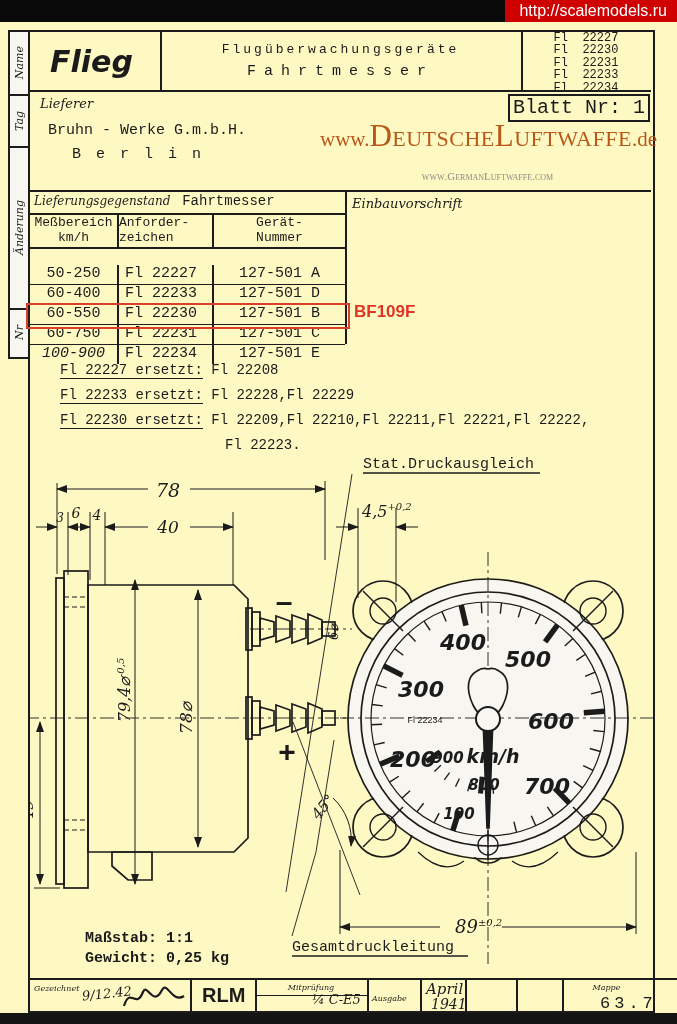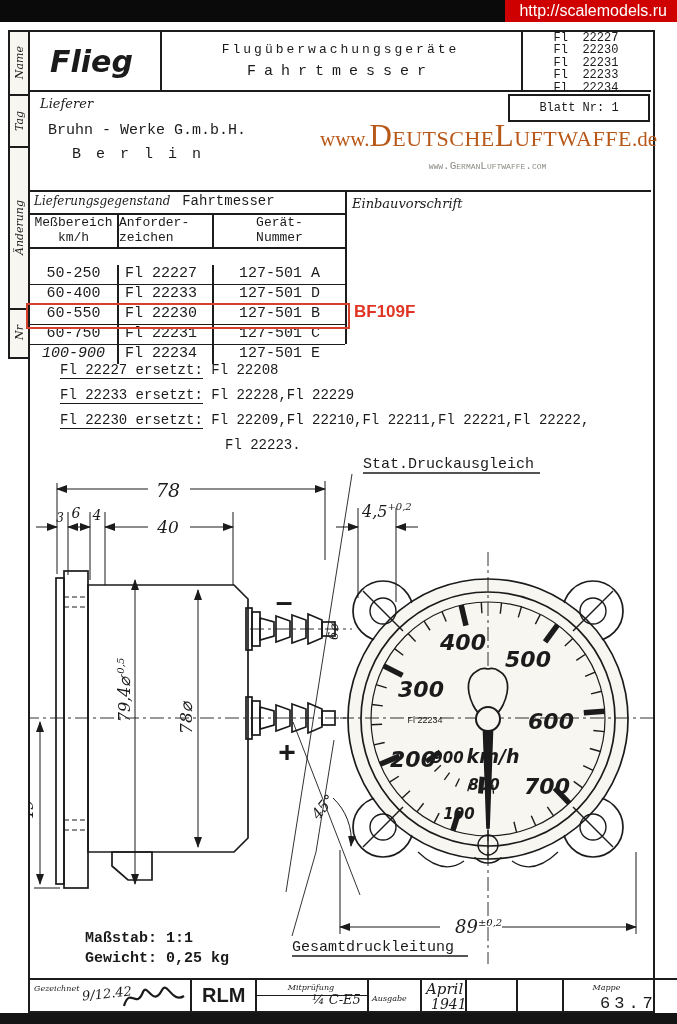--- a/index.html
+++ b/index.html
@@ -1,16 +1,16 @@
 <!DOCTYPE html>
 <html><head>
 <meta charset="utf-8">
 <style>
   html,body{margin:0;padding:0;background:#555;}
-  .page{position:relative;width:677px;height:1024px;background:#ffffff;overflow:hidden;
+  .page{position:relative;width:677px;height:1024px;background:#fef9c3;overflow:hidden;
         font-family:"Liberation Sans",sans-serif;color:#1b1b1b;}
   .abs{position:absolute;}
   .mono{font-family:"Liberation Mono","DejaVu Sans Mono",monospace;}
   .hand{font-family:"DejaVu Serif",serif;font-style:italic;}
   
   .topbar{left:0;top:0;width:677px;height:22px;background:#0a0a0a;}
   .topbar .urlbox{position:absolute;right:0;top:0;height:22px;background:#cf0000;color:#fff;
      font-size:16px;line-height:22px;padding:0 10px 0 14px;font-family:"Liberation Sans",sans-serif;}
   
   .frame{border:2px solid #1c1c1c;}
@@ -81,28 +81,28 @@
       <div class="flnum">Fl  22231</div>
       <div class="flnum">Fl  22233</div>
       <div class="flnum">Fl  22234</div>
     </div>
   </div>
 
   <div class="abs hand" style="left:40px;top:96px;font-size:13px;">Lieferer</div>
   <div class="abs mono" style="left:48px;top:122px;font-size:15px;">Bruhn - Werke G.m.b.H.</div>
   <div class="abs mono" style="left:72px;top:146px;font-size:15px;letter-spacing:3px;">B e r l i n</div>
   <div class="abs frame mono" style="left:508px;top:94px;width:138px;height:24px;text-align:center;">
-    <span style="font-size:12px;line-height:24px;">Blatt Nr: 1</span>
+    <span style="font-size:20px;line-height:24px;">Blatt Nr: 1</span>
   </div>
 
   <div class="abs" style="left:320px;top:118px;width:335px;text-align:center;">
     <div class="wm1">
       <span class="lo">www.</span><span class="caps">DeutscheLuftwaffe</span><span class="lo">.de</span>
     </div>
-    <div class="wm2" style="margin-top:6px;font-family:Liberation Mono, monospace;">www.GermanLuftwaffe.com</div>
+    <div class="wm2" style="margin-top:16px;">www.GermanLuftwaffe.com</div>
   </div>
 
   <div class="abs hline" style="left:30px;top:190px;width:621px;height:0;"></div>
 
   <div class="abs tbl" style="left:30px;top:192px;width:315px;height:152px;border-right:2px solid #1c1c1c;">
     <div class="abs" style="left:0;top:0;width:315px;height:21px;border-bottom:2px solid #1c1c1c;">
       <span class="hand" style="font-size:12px;margin-left:4px;">Lieferungsgegenstand</span>
       <span class="mono" style="font-size:14px;margin-left:8px;">Fahrtmesser</span>
     </div>
     <div class="abs mono" style="left:0;top:23px;width:315px;height:32px;border-bottom:2px solid #1c1c1c;font-size:13px;">

